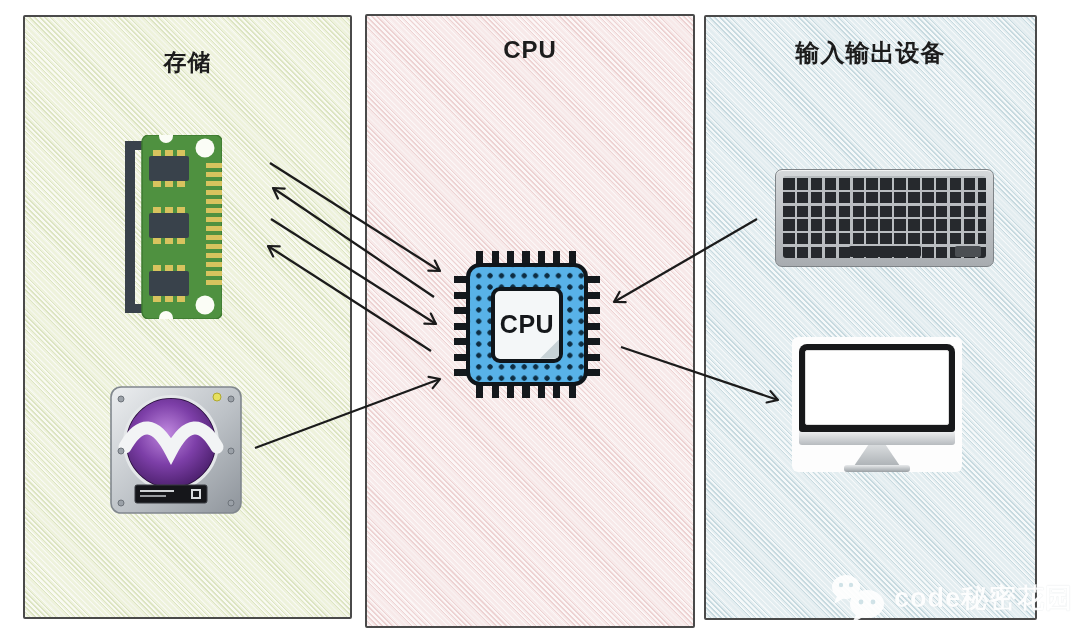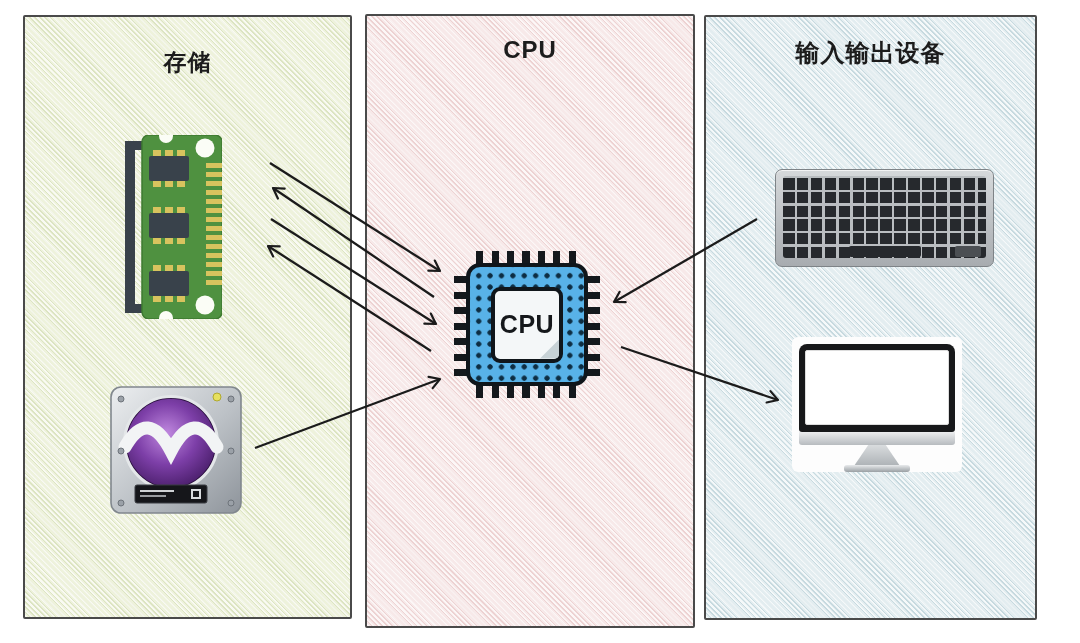--- a/index.html
+++ b/index.html
@@ -219,20 +219,33 @@
     <div class="mon">
       <div class="mon-backdrop"></div>
       <div class="mon-bezel">
         <div class="mon-screen"></div>
       </div>
       <div class="mon-chin"></div>
       <div class="mon-stand"></div>
       <div class="mon-base"></div>
     </div>
 
+    <div class="watermark">
+      <svg width="56" height="50" viewBox="0 0 56 50">
+        <ellipse cx="16" cy="14" rx="14" ry="12" fill="#ffffff"></ellipse>
+        <polygon points="7,23 4,31 14,25" fill="#ffffff"></polygon>
+        <circle cx="11" cy="12" r="2.2" fill="#cfe2e7"></circle>
+        <circle cx="21" cy="12" r="2.2" fill="#cfe2e7"></circle>
+        <ellipse cx="37" cy="31" rx="17" ry="14" fill="#ffffff"></ellipse>
+        <polygon points="26,42 22,50 33,44" fill="#ffffff"></polygon>
+        <circle cx="31" cy="29" r="2.4" fill="#cfe2e7"></circle>
+        <circle cx="43" cy="29" r="2.4" fill="#cfe2e7"></circle>
+      </svg>
+      <span class="wm-text">code秘密花园</span>
+    </div>
   </section>
 
   <svg id="arrows">
     <defs>
       <marker id="ah" markerUnits="userSpaceOnUse" markerWidth="18" markerHeight="16" refX="12" refY="8" orient="auto">
         <path d="M2,2 L12,8 L2,14" fill="none" stroke="#1b1b1b" stroke-width="2.2" stroke-linecap="round" stroke-linejoin="round"></path>
       </marker>
     </defs>
   <line x1="270" y1="163" x2="440" y2="271" marker-end="url(#ah)"></line>
       <line x1="434" y1="297" x2="273" y2="188" marker-end="url(#ah)"></line>

